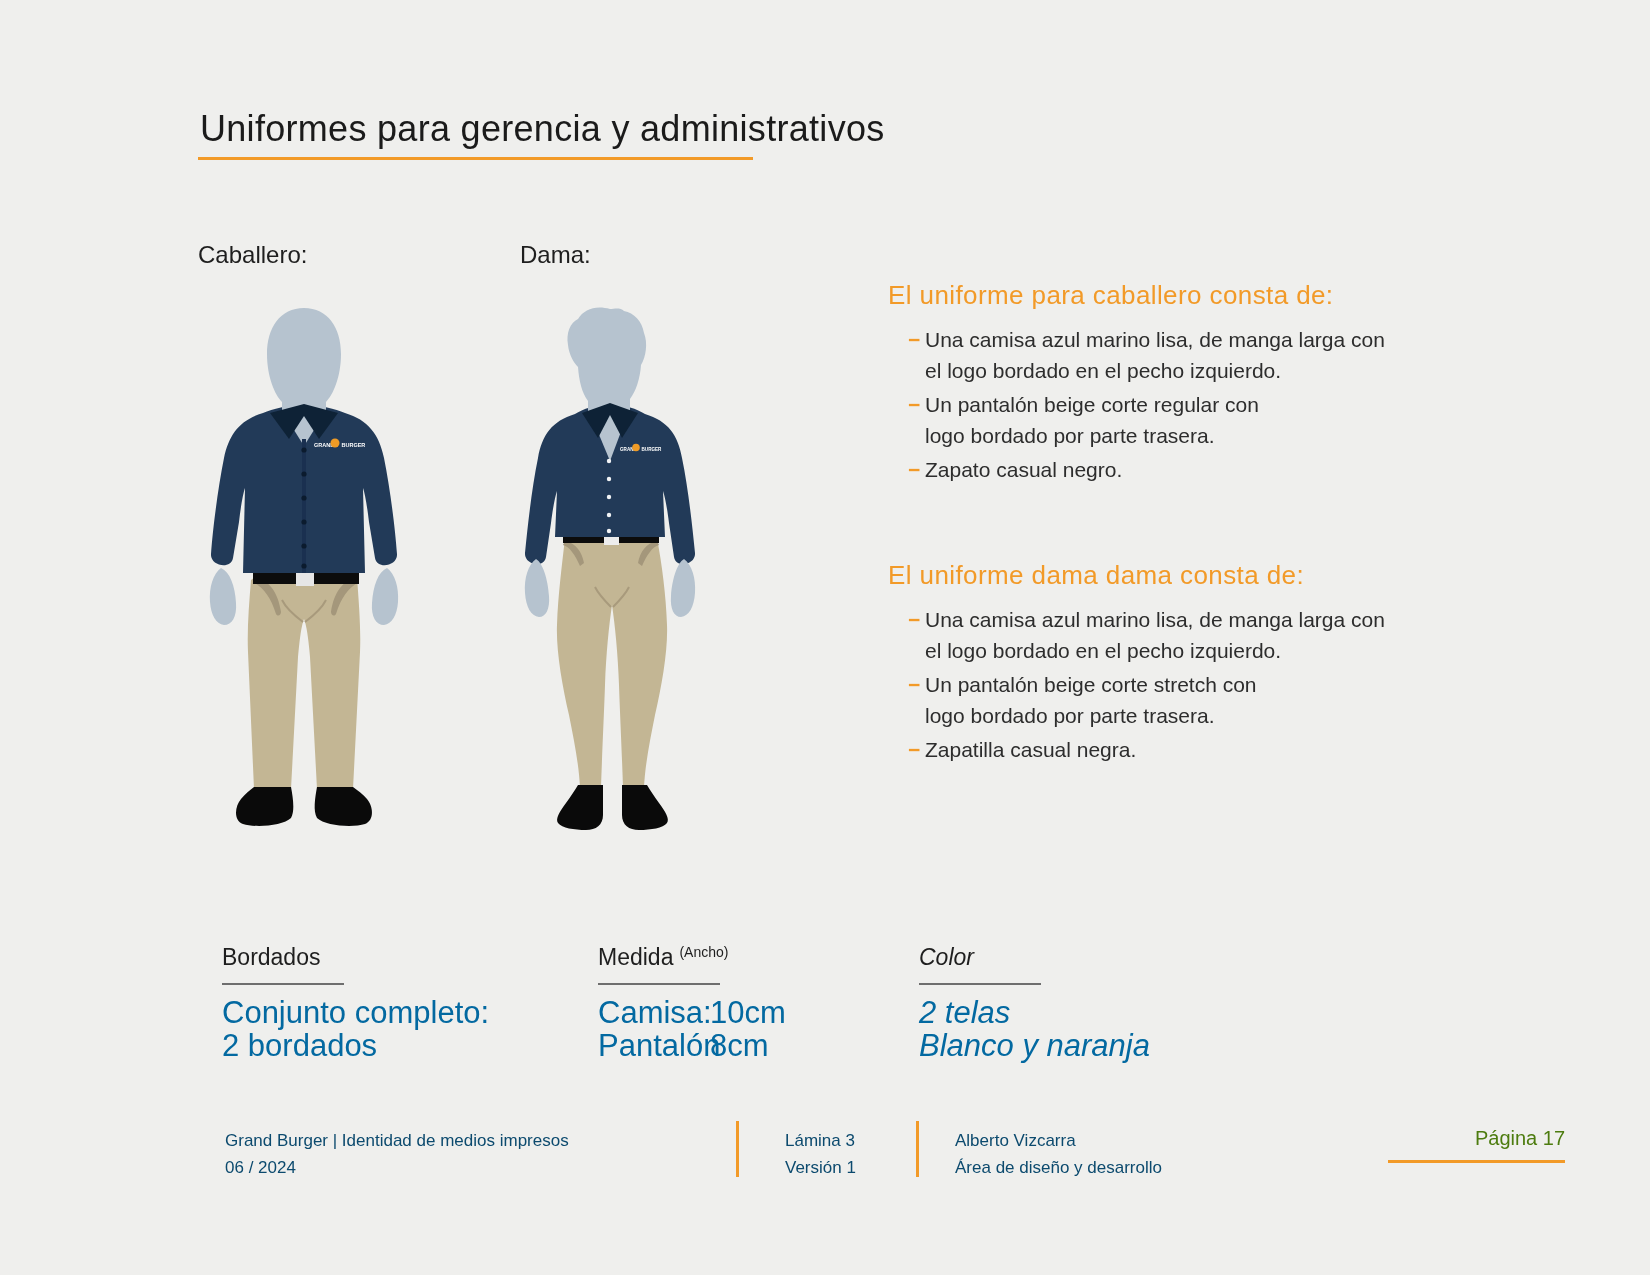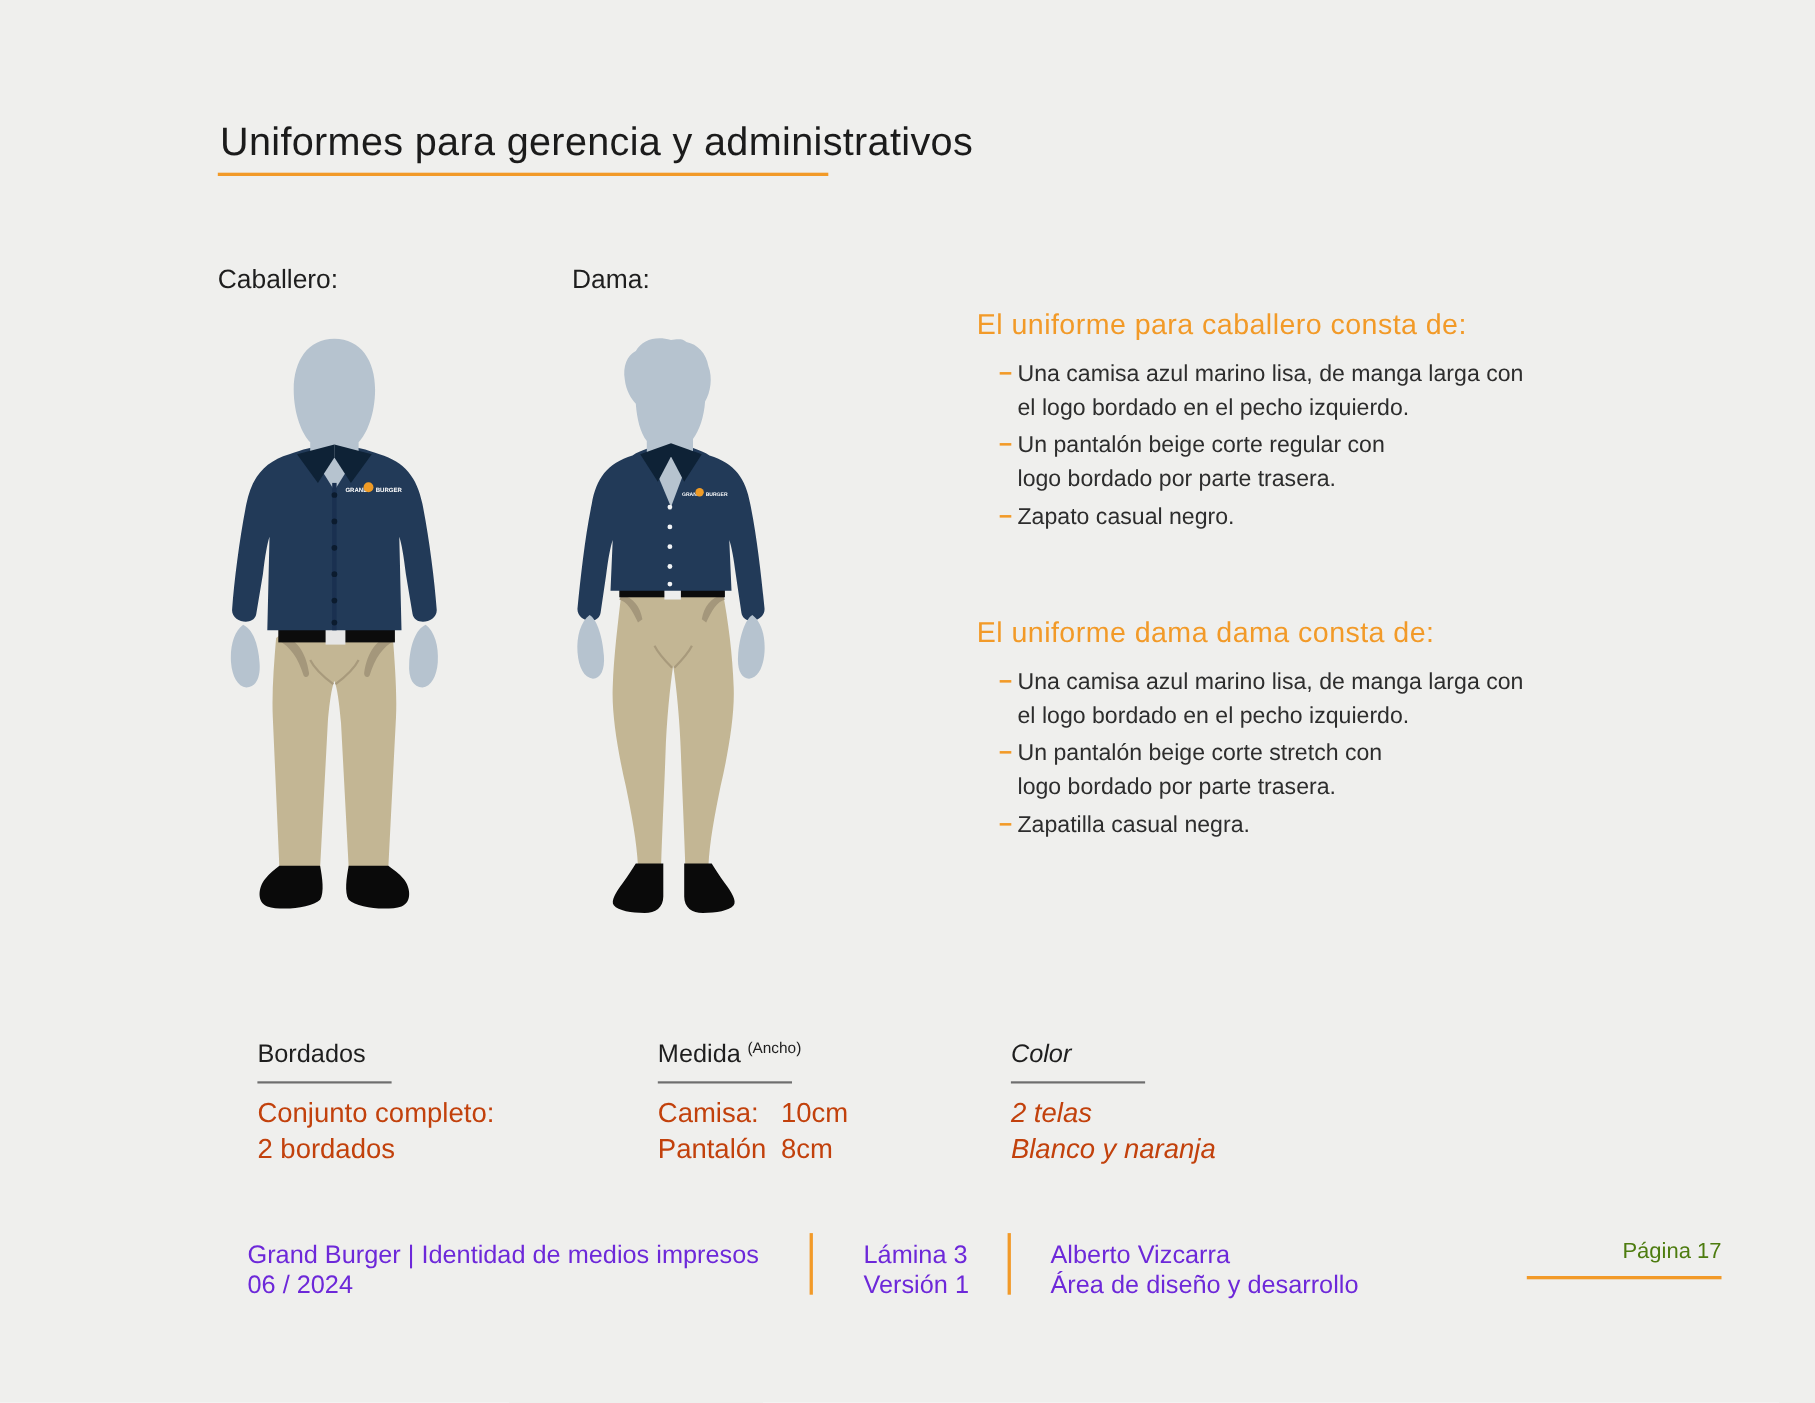--- a/index.html
+++ b/index.html
@@ -19,29 +19,29 @@
   
   .uniform-section{position:absolute; left:888px; width:620px;}
   .sec-heading{margin:0; font-size:26px; font-weight:400; color:#F29A28; letter-spacing:.4px;}
   .bullets{margin-top:13px; margin-left:20px;}
   .bullet{position:relative; padding-left:17px; margin-bottom:3px;}
   .dash{position:absolute; left:0; top:0; line-height:31px; color:#F29A28; font-weight:bold; font-size:21px;}
   .b-line{font-size:21px; line-height:31px; color:#2D2D2D;}
   .b-line:empty{display:none;}
   
   .spec-col{position:absolute; top:944px;}
-  .spec-col.c1{left:234px;} .spec-col.c2{left:598px;} .spec-col.c3{left:919px;font-style:italic;}
+  .spec-col.c1{left:222px;} .spec-col.c2{left:598px;} .spec-col.c3{left:919px;font-style:italic;}
   .spec-header{font-size:23px; color:#1E1E1E;}
   .spec-sup{font-size:14px; vertical-align:8px; margin-left:6px;}
   .spec-rule{margin-top:12px; width:122px; height:2px; background:#6E6E6E;}
   .spec-rows{margin-top:11px;}
-  .spec-row{position:relative; font-size:25px; line-height:33px; color:#c2410c;}
+  .spec-row{position:relative; font-size:31px; line-height:33px; color:#0369a1;}
   .spec-val{position:absolute; left:112px; top:0;}
   
-  .footer-block{position:absolute; top:1127px; font-size:23px; line-height:27px; color:#6d28d9;}
+  .footer-block{position:absolute; top:1127px; font-size:17px; line-height:27px; color:#0c4a6e;}
   .fb-brand{left:225px;} .fb-sheet{left:785px;} .fb-author{left:955px;}
   .footer-divider{position:absolute; top:1121px; width:3px; height:56px; background:#F29A28;}
   .fd1{left:736px;} .fd2{left:916px;}
   .page-num{position:absolute; top:1127px; right:85px; font-size:20px; color:#4d7c0f;}
   .page-num-rule{position:absolute; top:1160px; right:85px; width:177px; height:3px; background:#F29A28;}
 </style>
 </head>
 <body>
 
 <div class="page">

